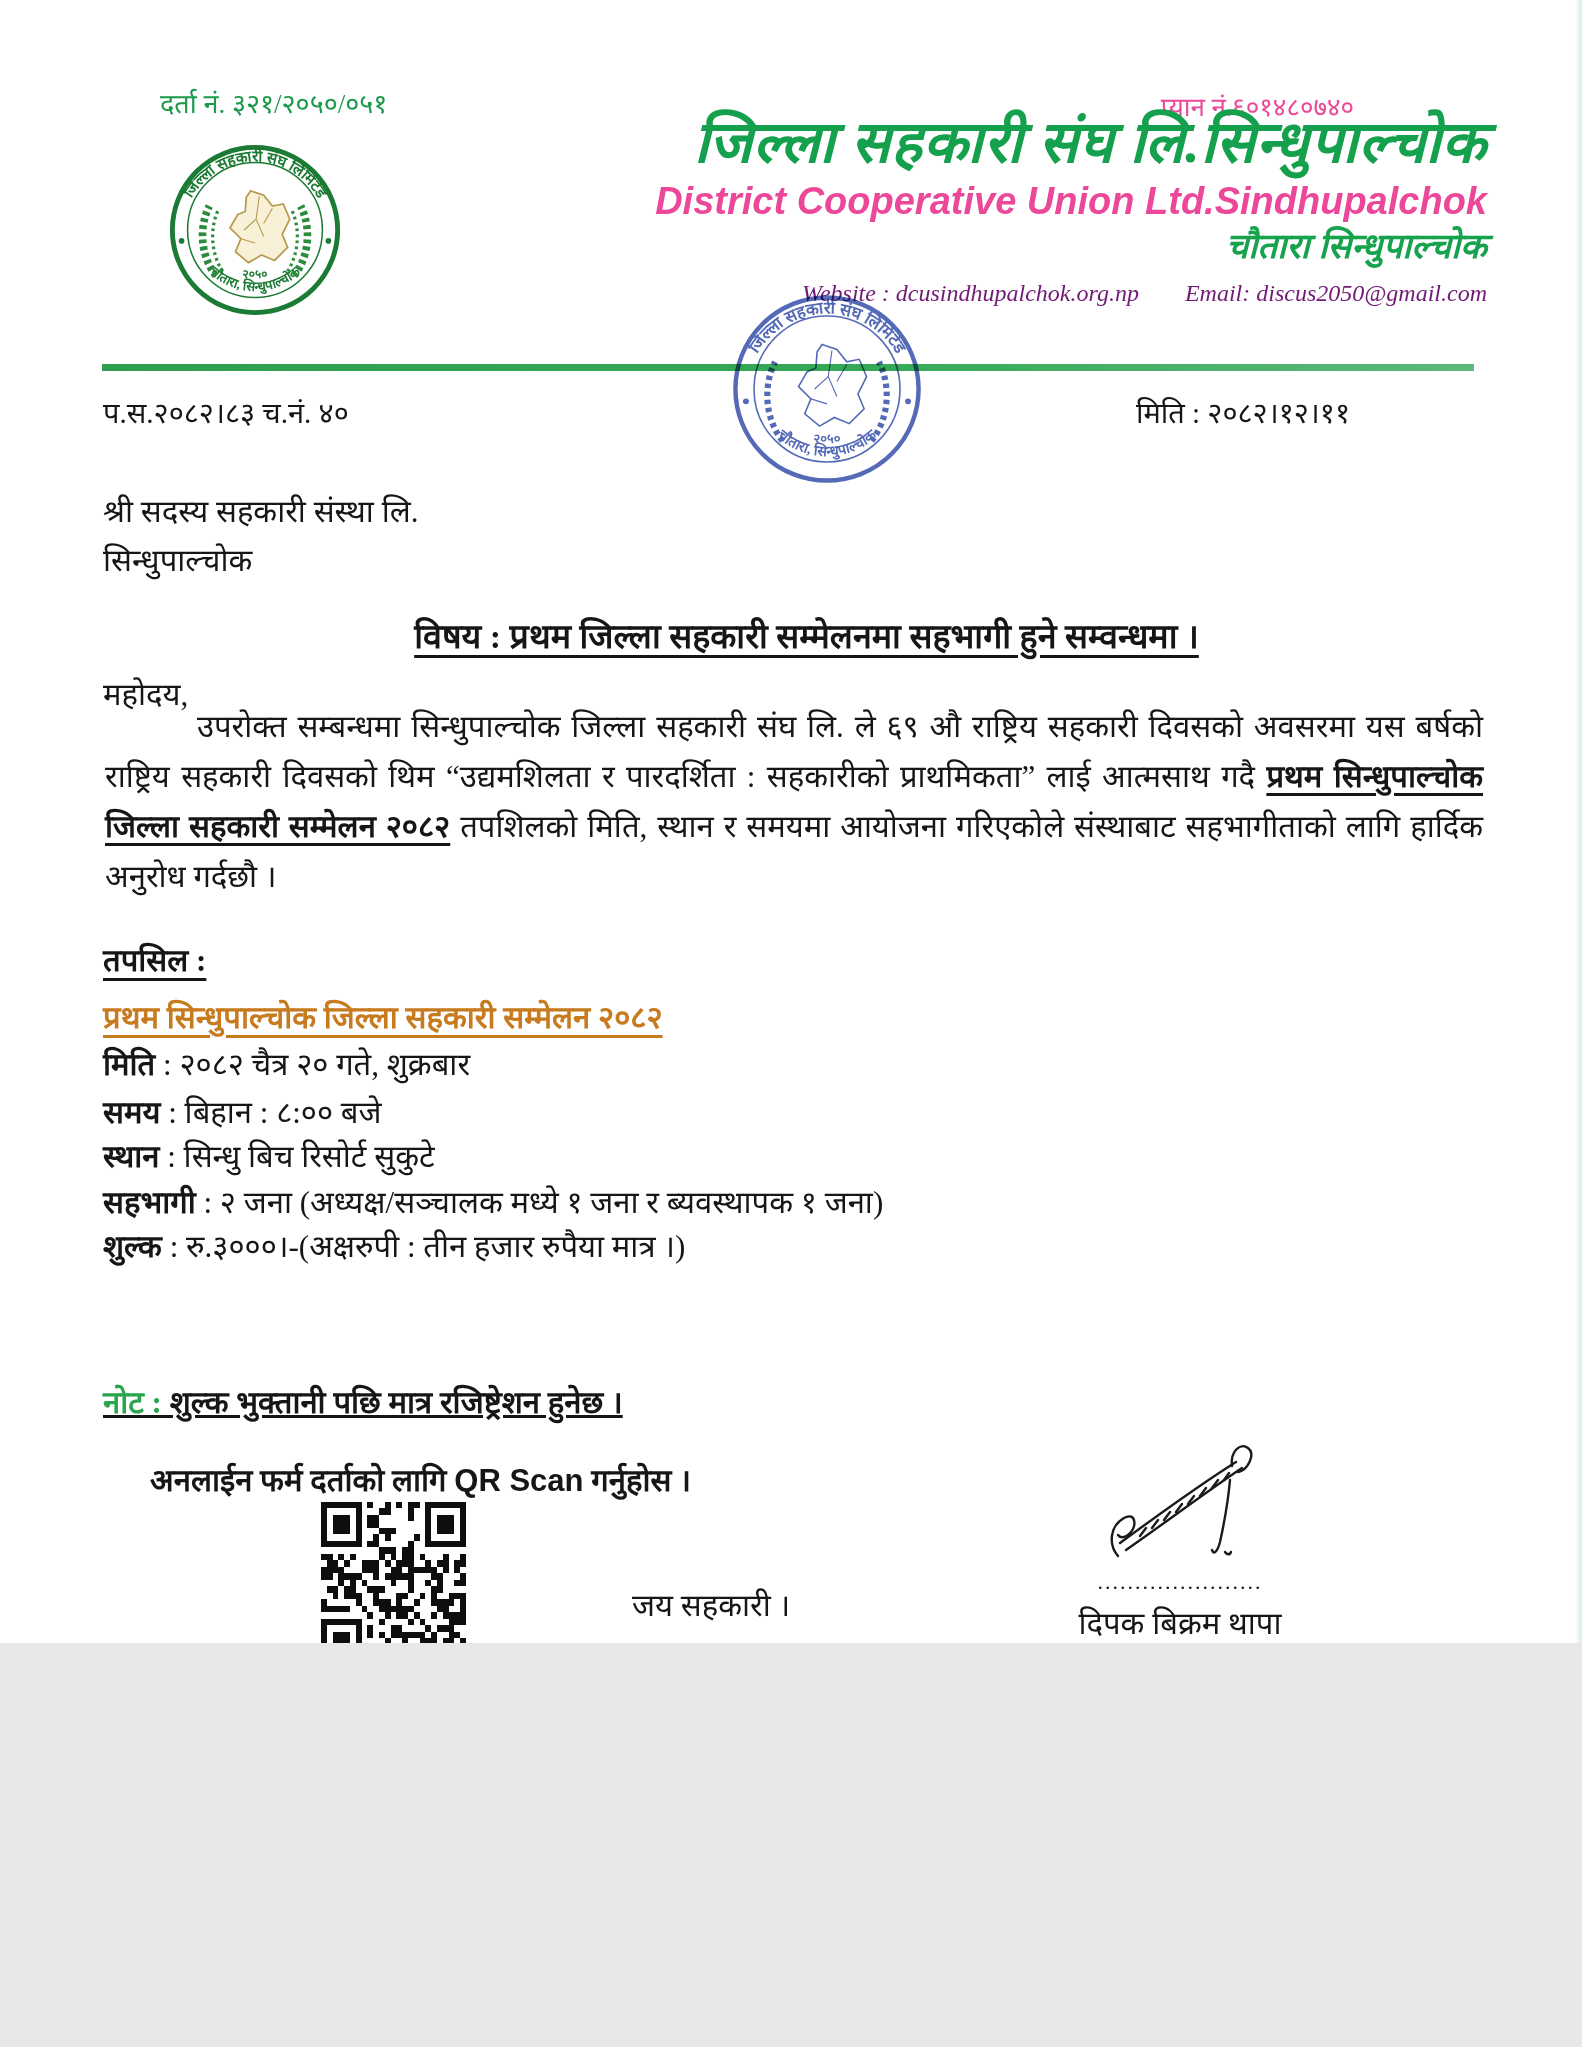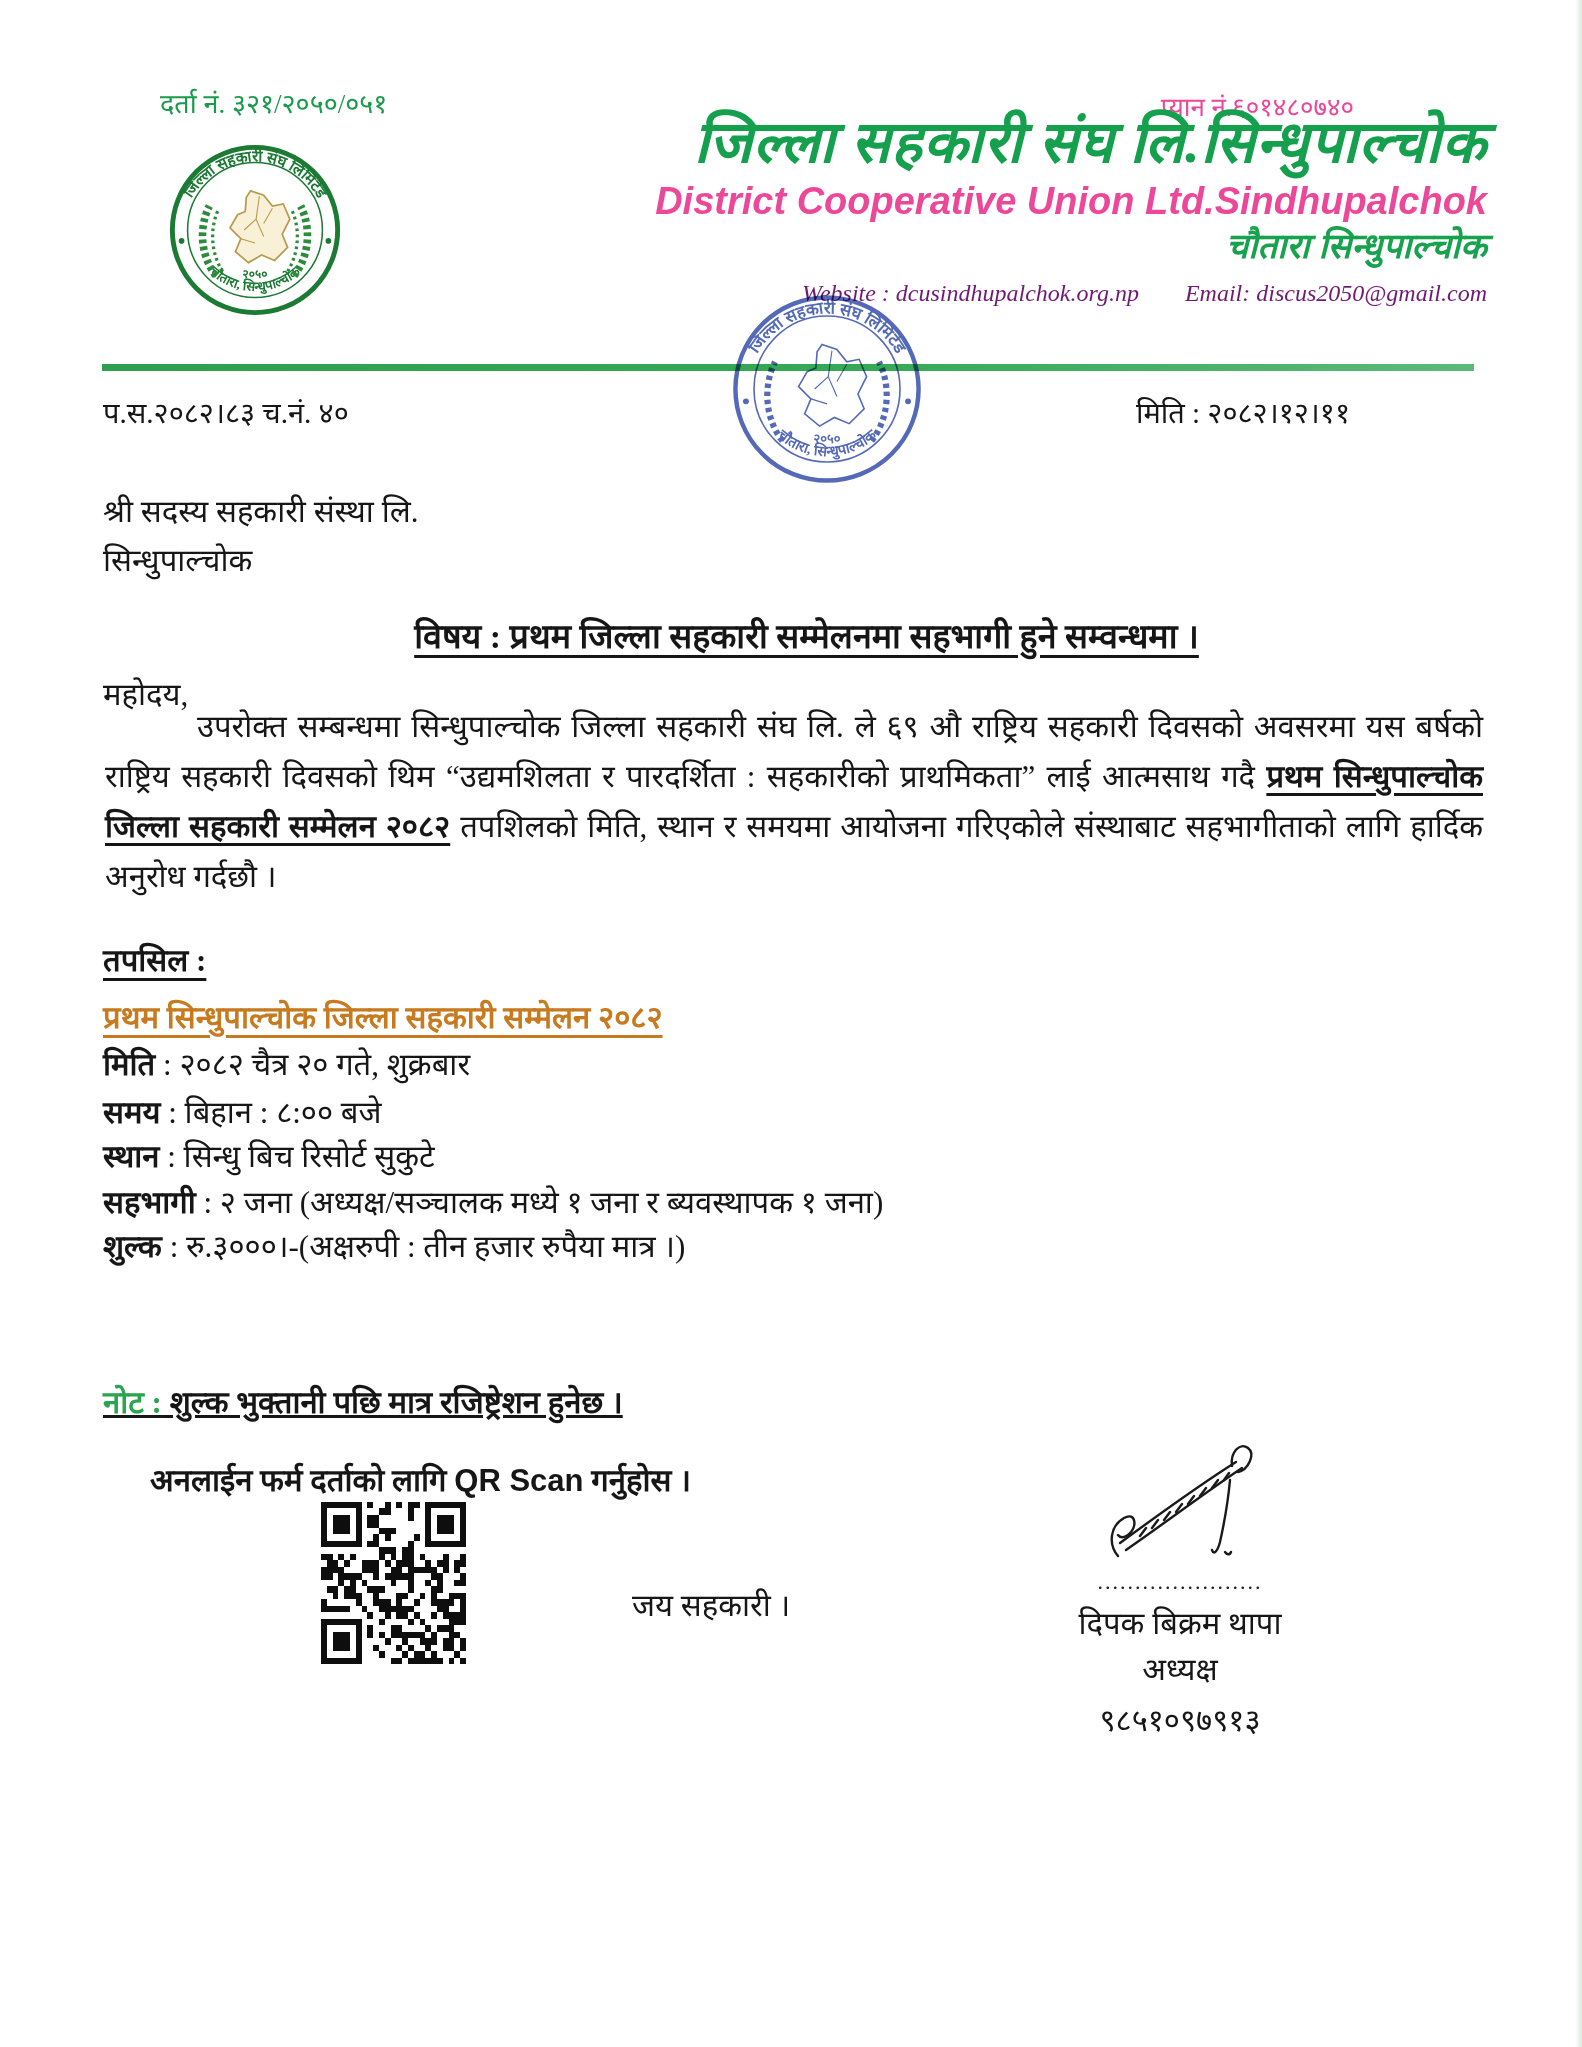--- a/index.html
+++ b/index.html
@@ -1,17 +1,17 @@
 <!DOCTYPE html>
 <html><head>
 <meta charset="utf-8">
 <style>
   html,body{margin:0;padding:0;background:#e8e8e8;}
   .page{
-    position:relative;width:1582px;height:2047px;margin:0 auto;
+    position:relative;width:1582px;height:1643px;margin:0 auto;
     background:#ffffff;overflow:hidden;
     font-family:"Liberation Serif","DejaVu Serif",serif;color:#161616;
   }
   .edge{position:absolute;top:0;right:0;width:7px;height:100%;
     background:linear-gradient(to left,#d7eedd,rgba(255,255,255,0));}
   .abs{position:absolute;}
 
   .regno{left:160px;top:84px;font-size:27px;color:#1c9a4b;}
   .panno{right:228px;top:88px;font-size:26px;color:#ec4899;}
 

